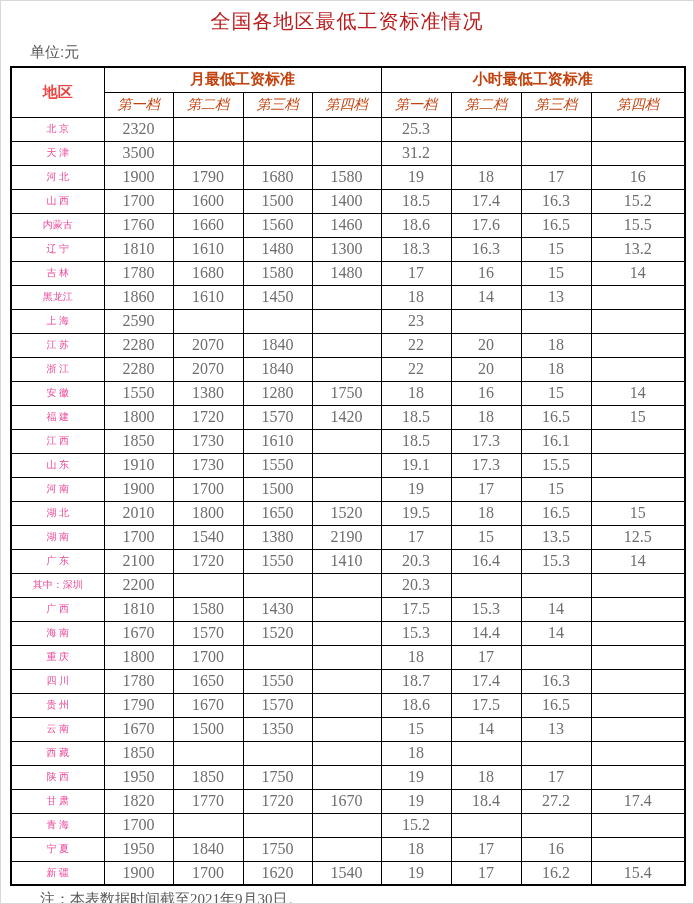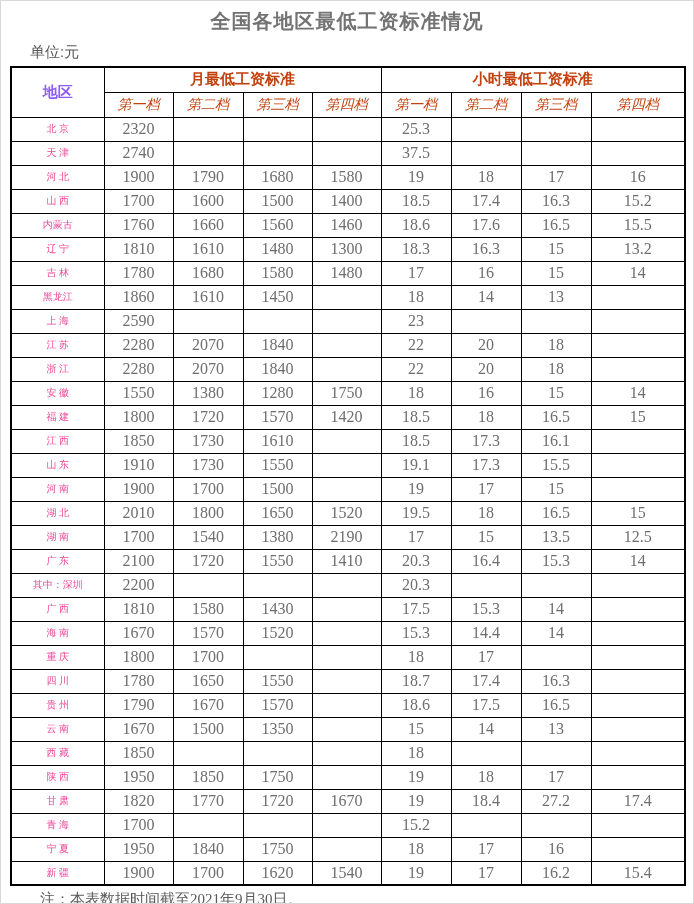--- a/index.html
+++ b/index.html
@@ -10,22 +10,22 @@
     position: relative;
     font-family: "Liberation Sans", sans-serif;
     outline: 1px solid #d8d8d8;
     outline-offset: -1px;
     overflow: hidden;
   }
   .page-title {
     text-align: center;
     padding-top: 8px;
     font-size: 20px;
-    font-weight: bold;
-    color: #737373;
+    font-weight: normal;
+    color: #b91c1c;
     letter-spacing: 1px;
     font-family: "Liberation Sans", sans-serif;
   }
   .unit-label {
     margin: 8px 0 4px 30px;
     font-size: 15px;
     color: #595959;
     font-family: "Liberation Sans", sans-serif;
   }
   table.wage-table {
@@ -40,21 +40,21 @@
     border: 1.5px solid #000;
     padding: 0;
     vertical-align: middle;
     text-align: center;
   }
   thead tr { height: 25px; }
   tbody tr { height: 24px; }
   th.region-header {
     font-size: 15px;
     font-weight: bold;
-    color: #8b5cf6;
+    color: #ef4444;
     font-family: "Liberation Sans", sans-serif;
     margin-top: 13px;
   }
   th.group-header {
     font-size: 15px;
     font-weight: bold;
     color: #c2410c;
     font-family: "Liberation Sans", sans-serif;
   }
   th.tier-header {
@@ -124,25 +124,25 @@
         <td class="value-cell"></td>
         <td class="value-cell"></td>
         <td class="value-cell"></td>
         <td class="value-cell">25.3</td>
         <td class="value-cell"></td>
         <td class="value-cell"></td>
         <td class="value-cell"></td>
       </tr>
       <tr>
         <td class="region-cell">天 津</td>
-        <td class="value-cell">2740</td>
-        <td class="value-cell"></td>
-        <td class="value-cell"></td>
-        <td class="value-cell"></td>
-        <td class="value-cell">37.5</td>
+        <td class="value-cell">3500</td>
+        <td class="value-cell"></td>
+        <td class="value-cell"></td>
+        <td class="value-cell"></td>
+        <td class="value-cell">31.2</td>
         <td class="value-cell"></td>
         <td class="value-cell"></td>
         <td class="value-cell"></td>
       </tr>
       <tr>
         <td class="region-cell">河 北</td>
         <td class="value-cell">1900</td>
         <td class="value-cell">1790</td>
         <td class="value-cell">1680</td>
         <td class="value-cell">1580</td>

